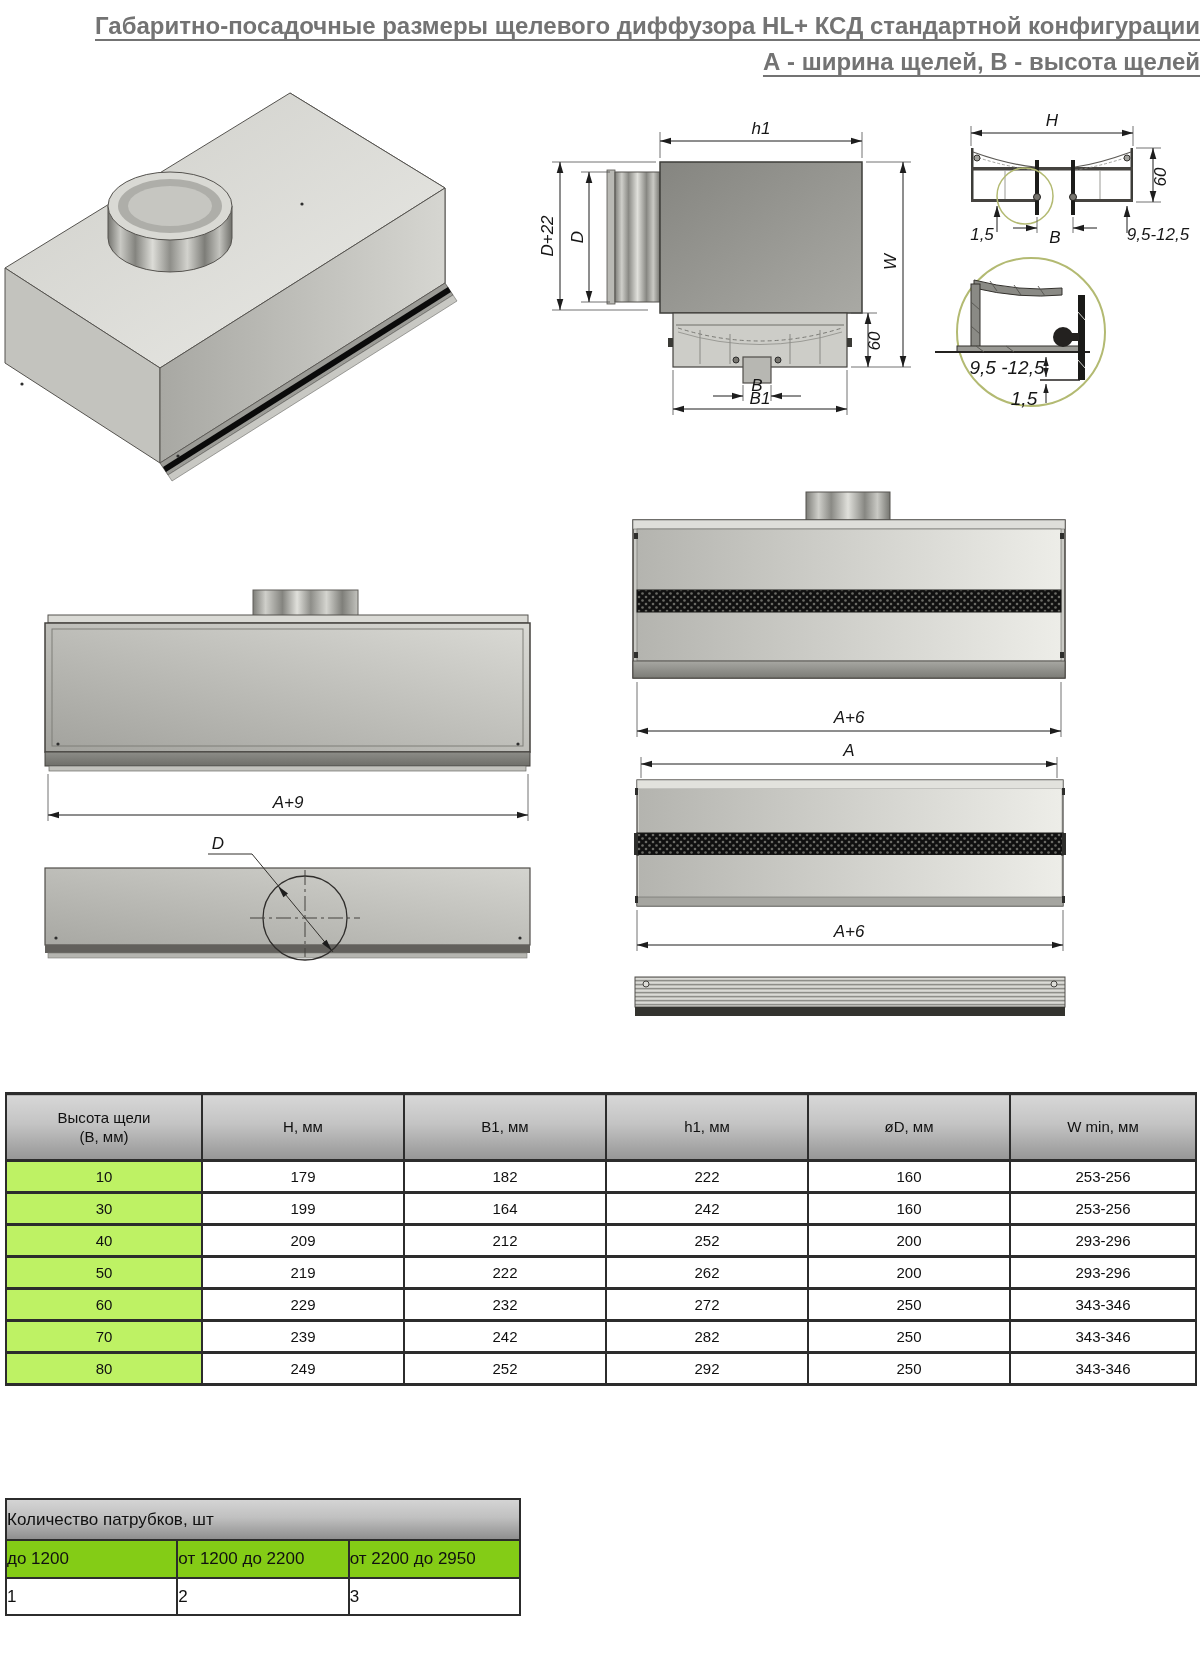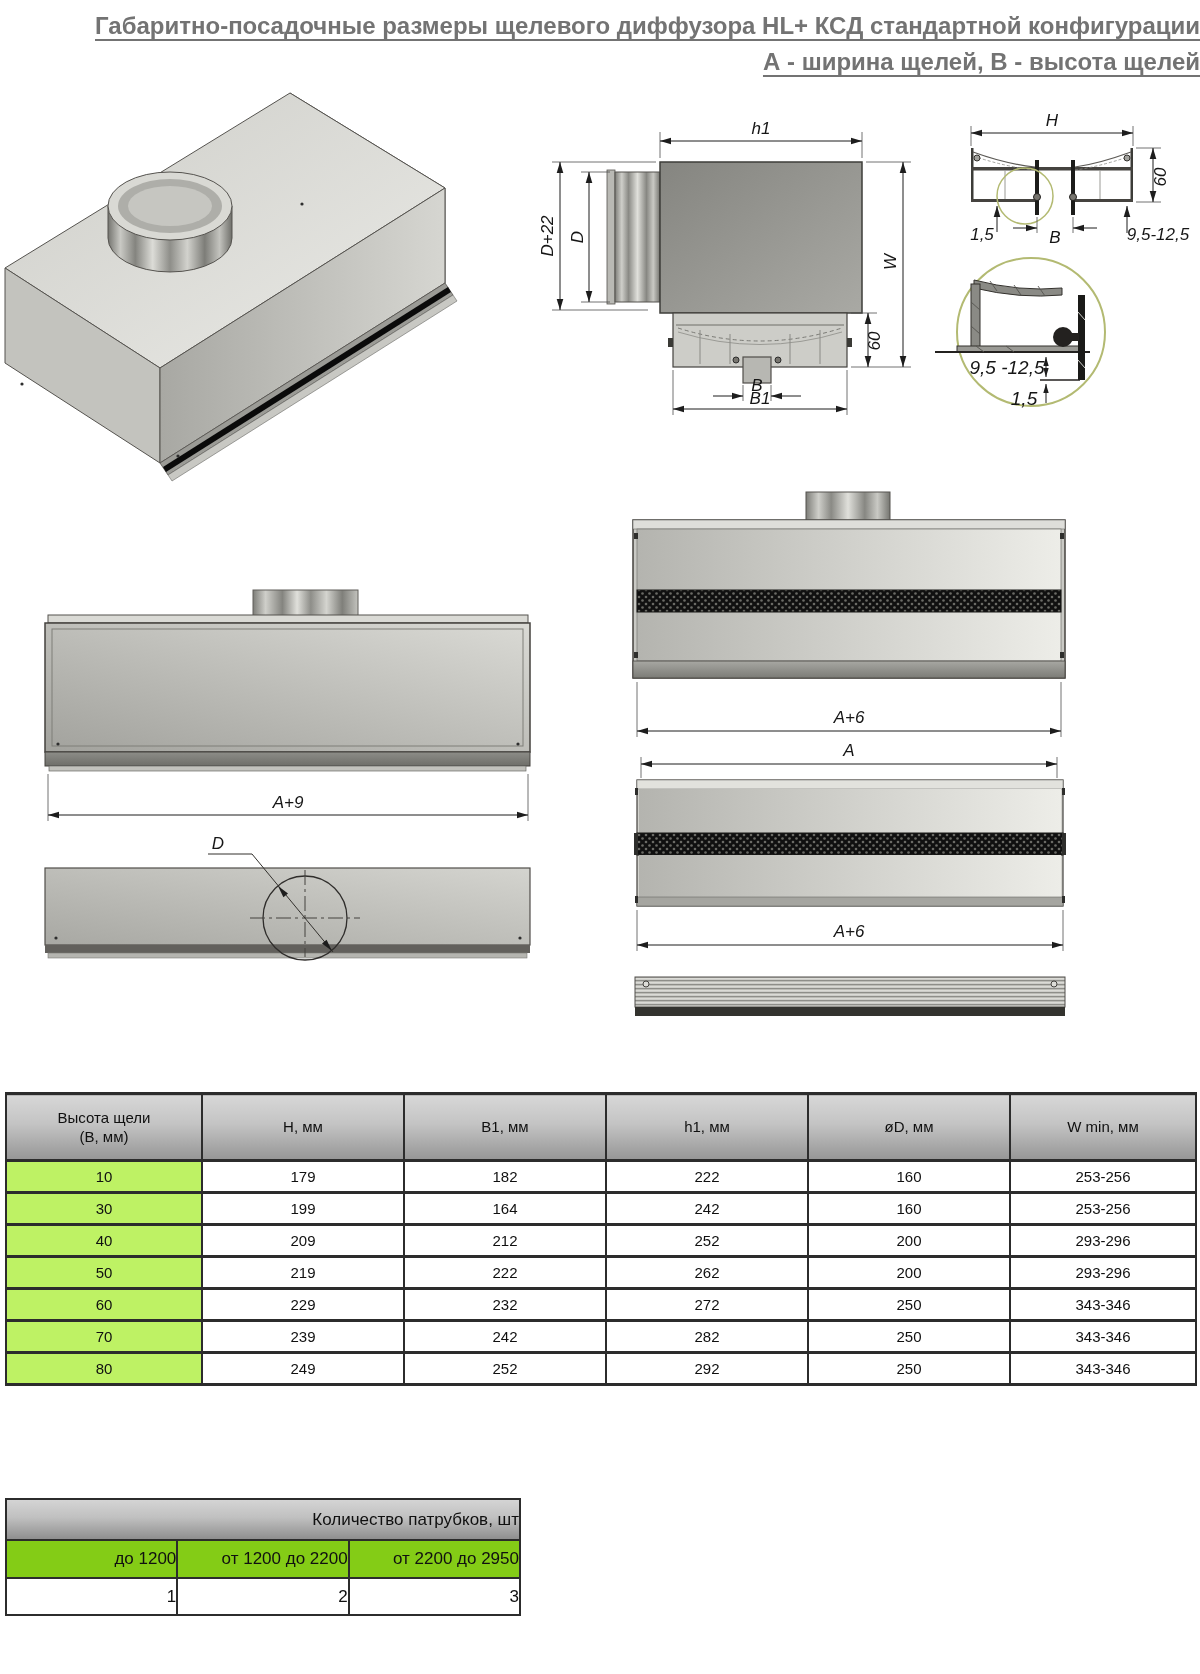--- a/index.html
+++ b/index.html
@@ -17,21 +17,21 @@
   .t1{position:absolute;left:5px;top:1092px;width:1190px;border-collapse:collapse;
       table-layout:fixed;font-size:15px}
   .t1 th,.t1 td{border:2px solid #2c2c2c;border-top-width:3px;border-bottom-width:3px;
       text-align:center;vertical-align:middle;font-weight:400;padding:0}
   .t1 thead th{height:64px;background:linear-gradient(180deg,#d7d7d7 0%,#c3c3c3 45%,#969696 100%);line-height:1.3}
   .t1 tbody td{height:29px;background:#fff}
   .t1 tbody td:first-child{background:#bef264}
   
   .t2{position:absolute;left:5px;top:1498px;width:516px;border-collapse:collapse;
       table-layout:fixed;font-size:17px}
-  .t2 th,.t2 td{border:2px solid #2c2c2c;text-align:right;vertical-align:middle;
+  .t2 th,.t2 td{border:2px solid #2c2c2c;text-align:left;vertical-align:middle;
       font-weight:400;padding:0}
   .t2 .bt-title th{height:39px;background:linear-gradient(180deg,#d4d4d4 0%,#c0c0c0 45%,#8f8f8f 100%)}
   .t2 .bt-sub td{height:35px;background:#f0f0f0}
   .t2 .bt-ranges td{height:36px;background:#84cc16}
   .t2 .bt-counts td{height:35px;background:#ffffff}
 </style>
 </head>
 <body>
 
 <div class="page">

